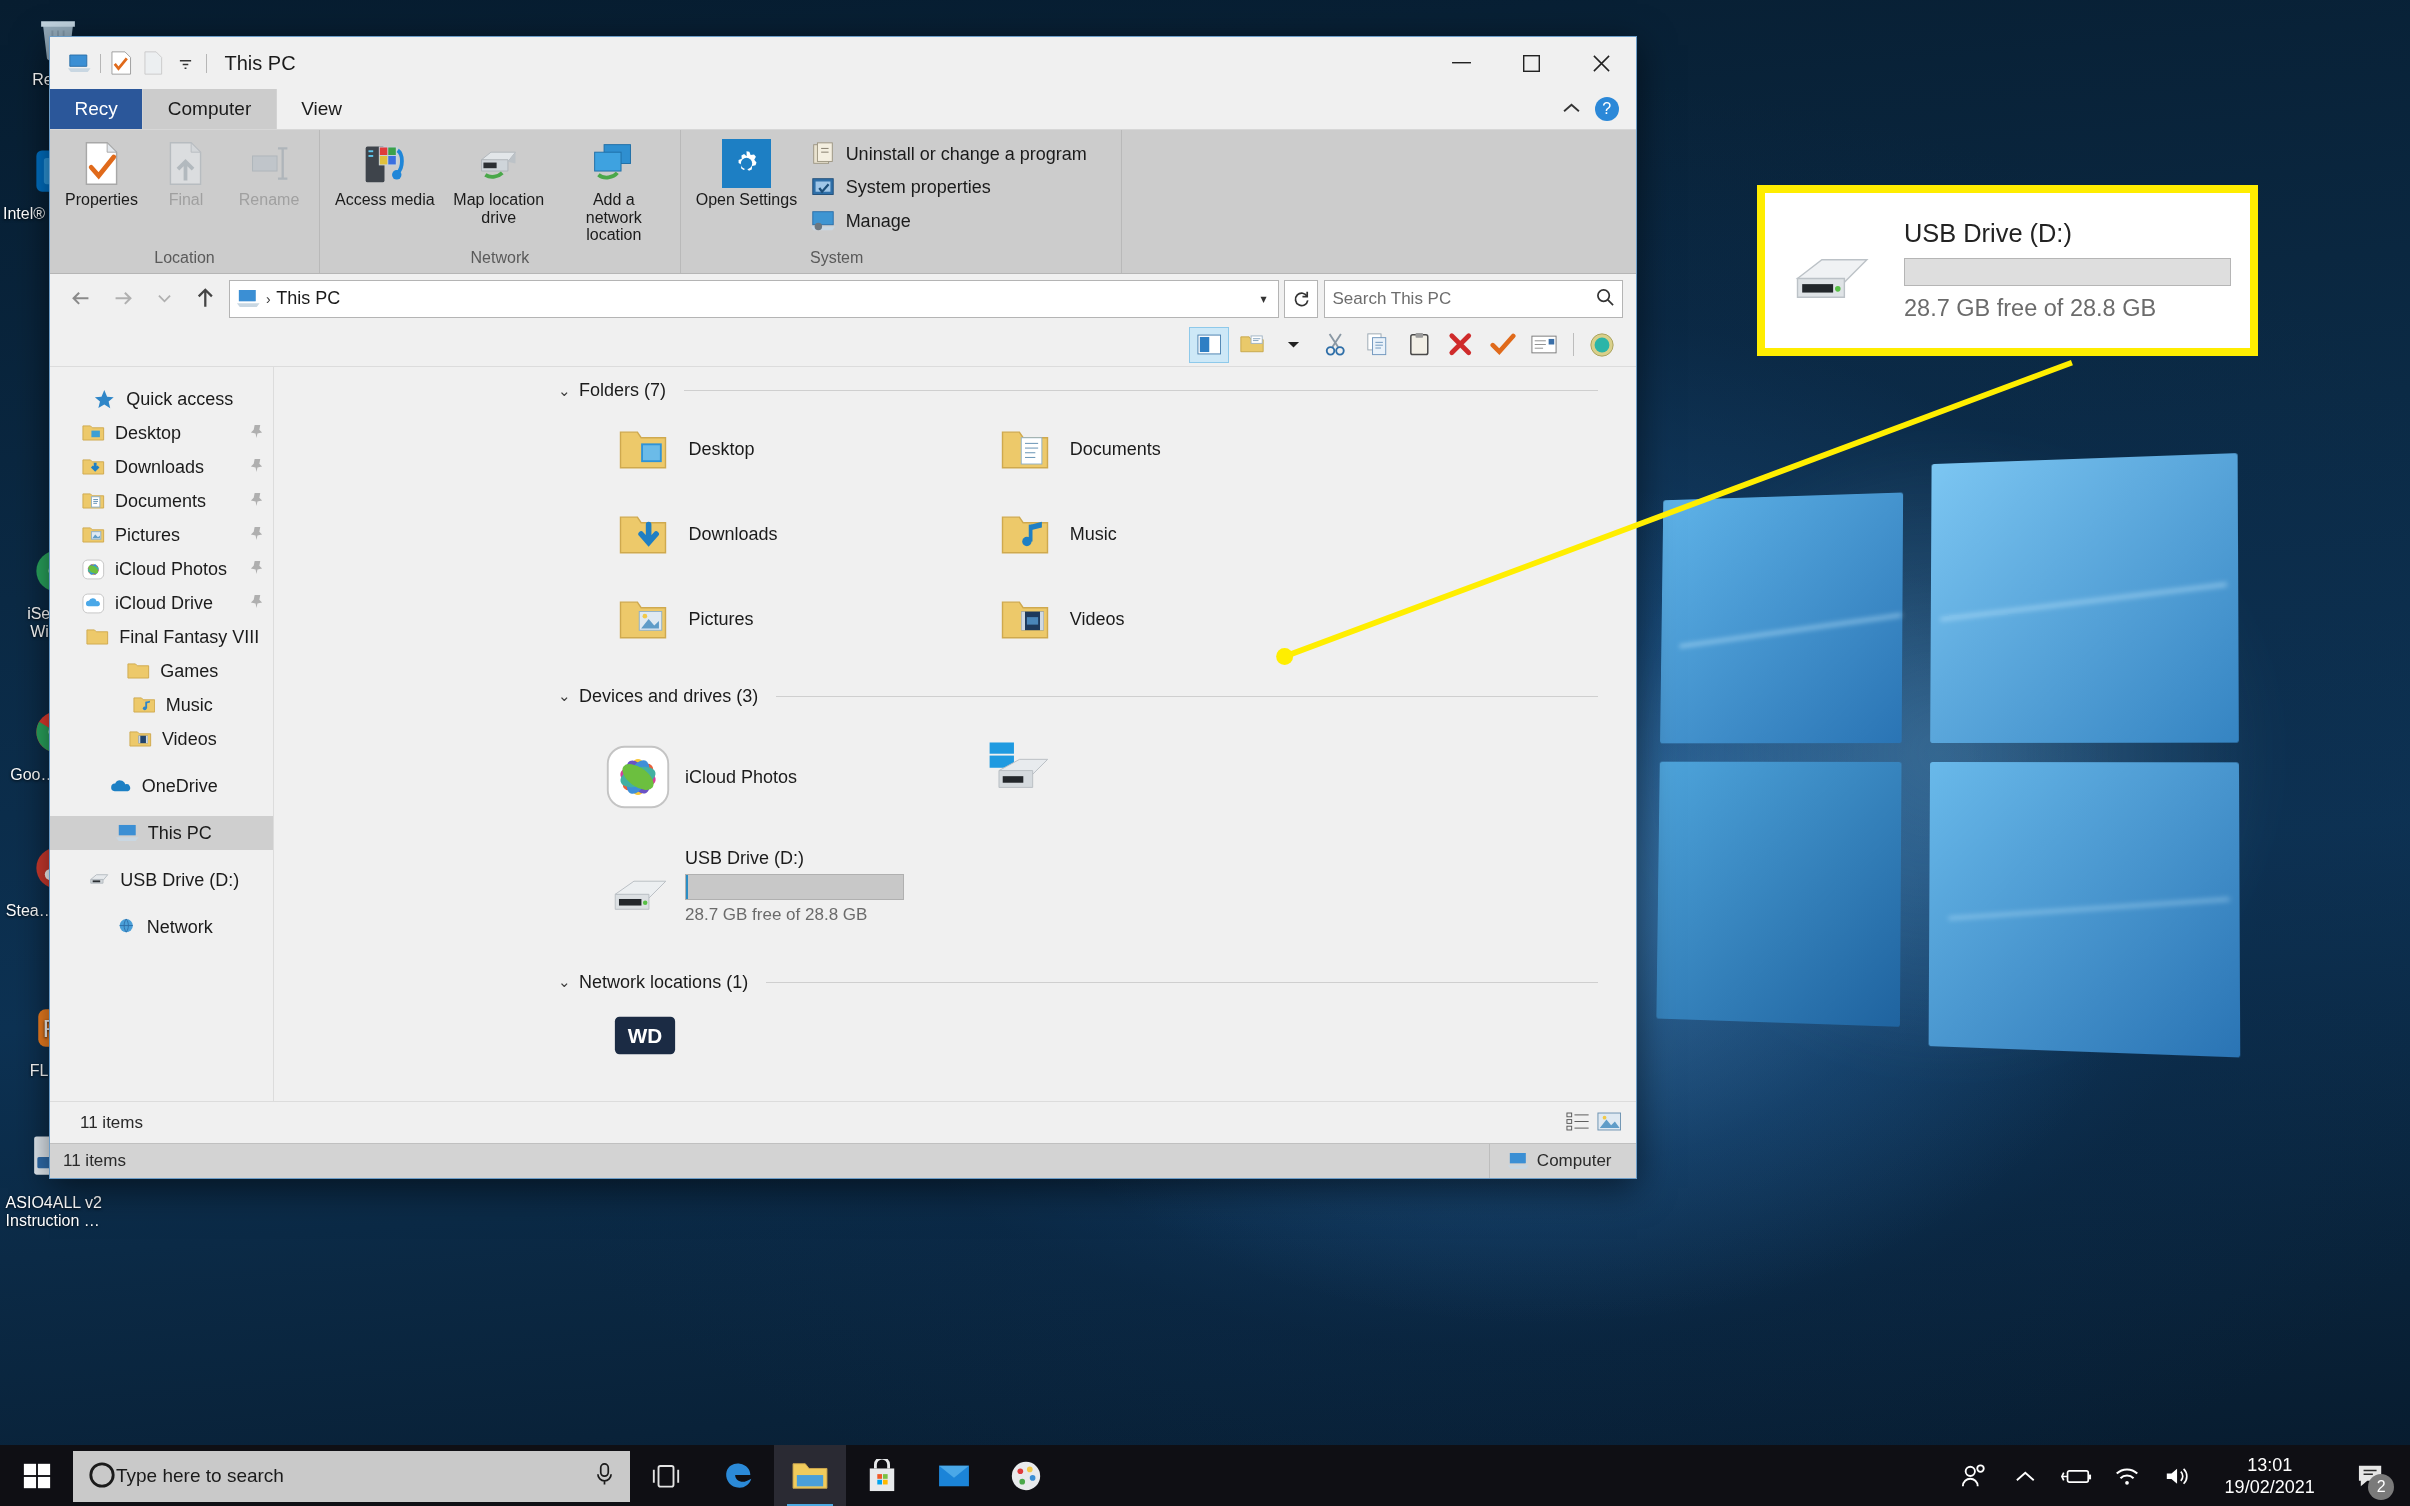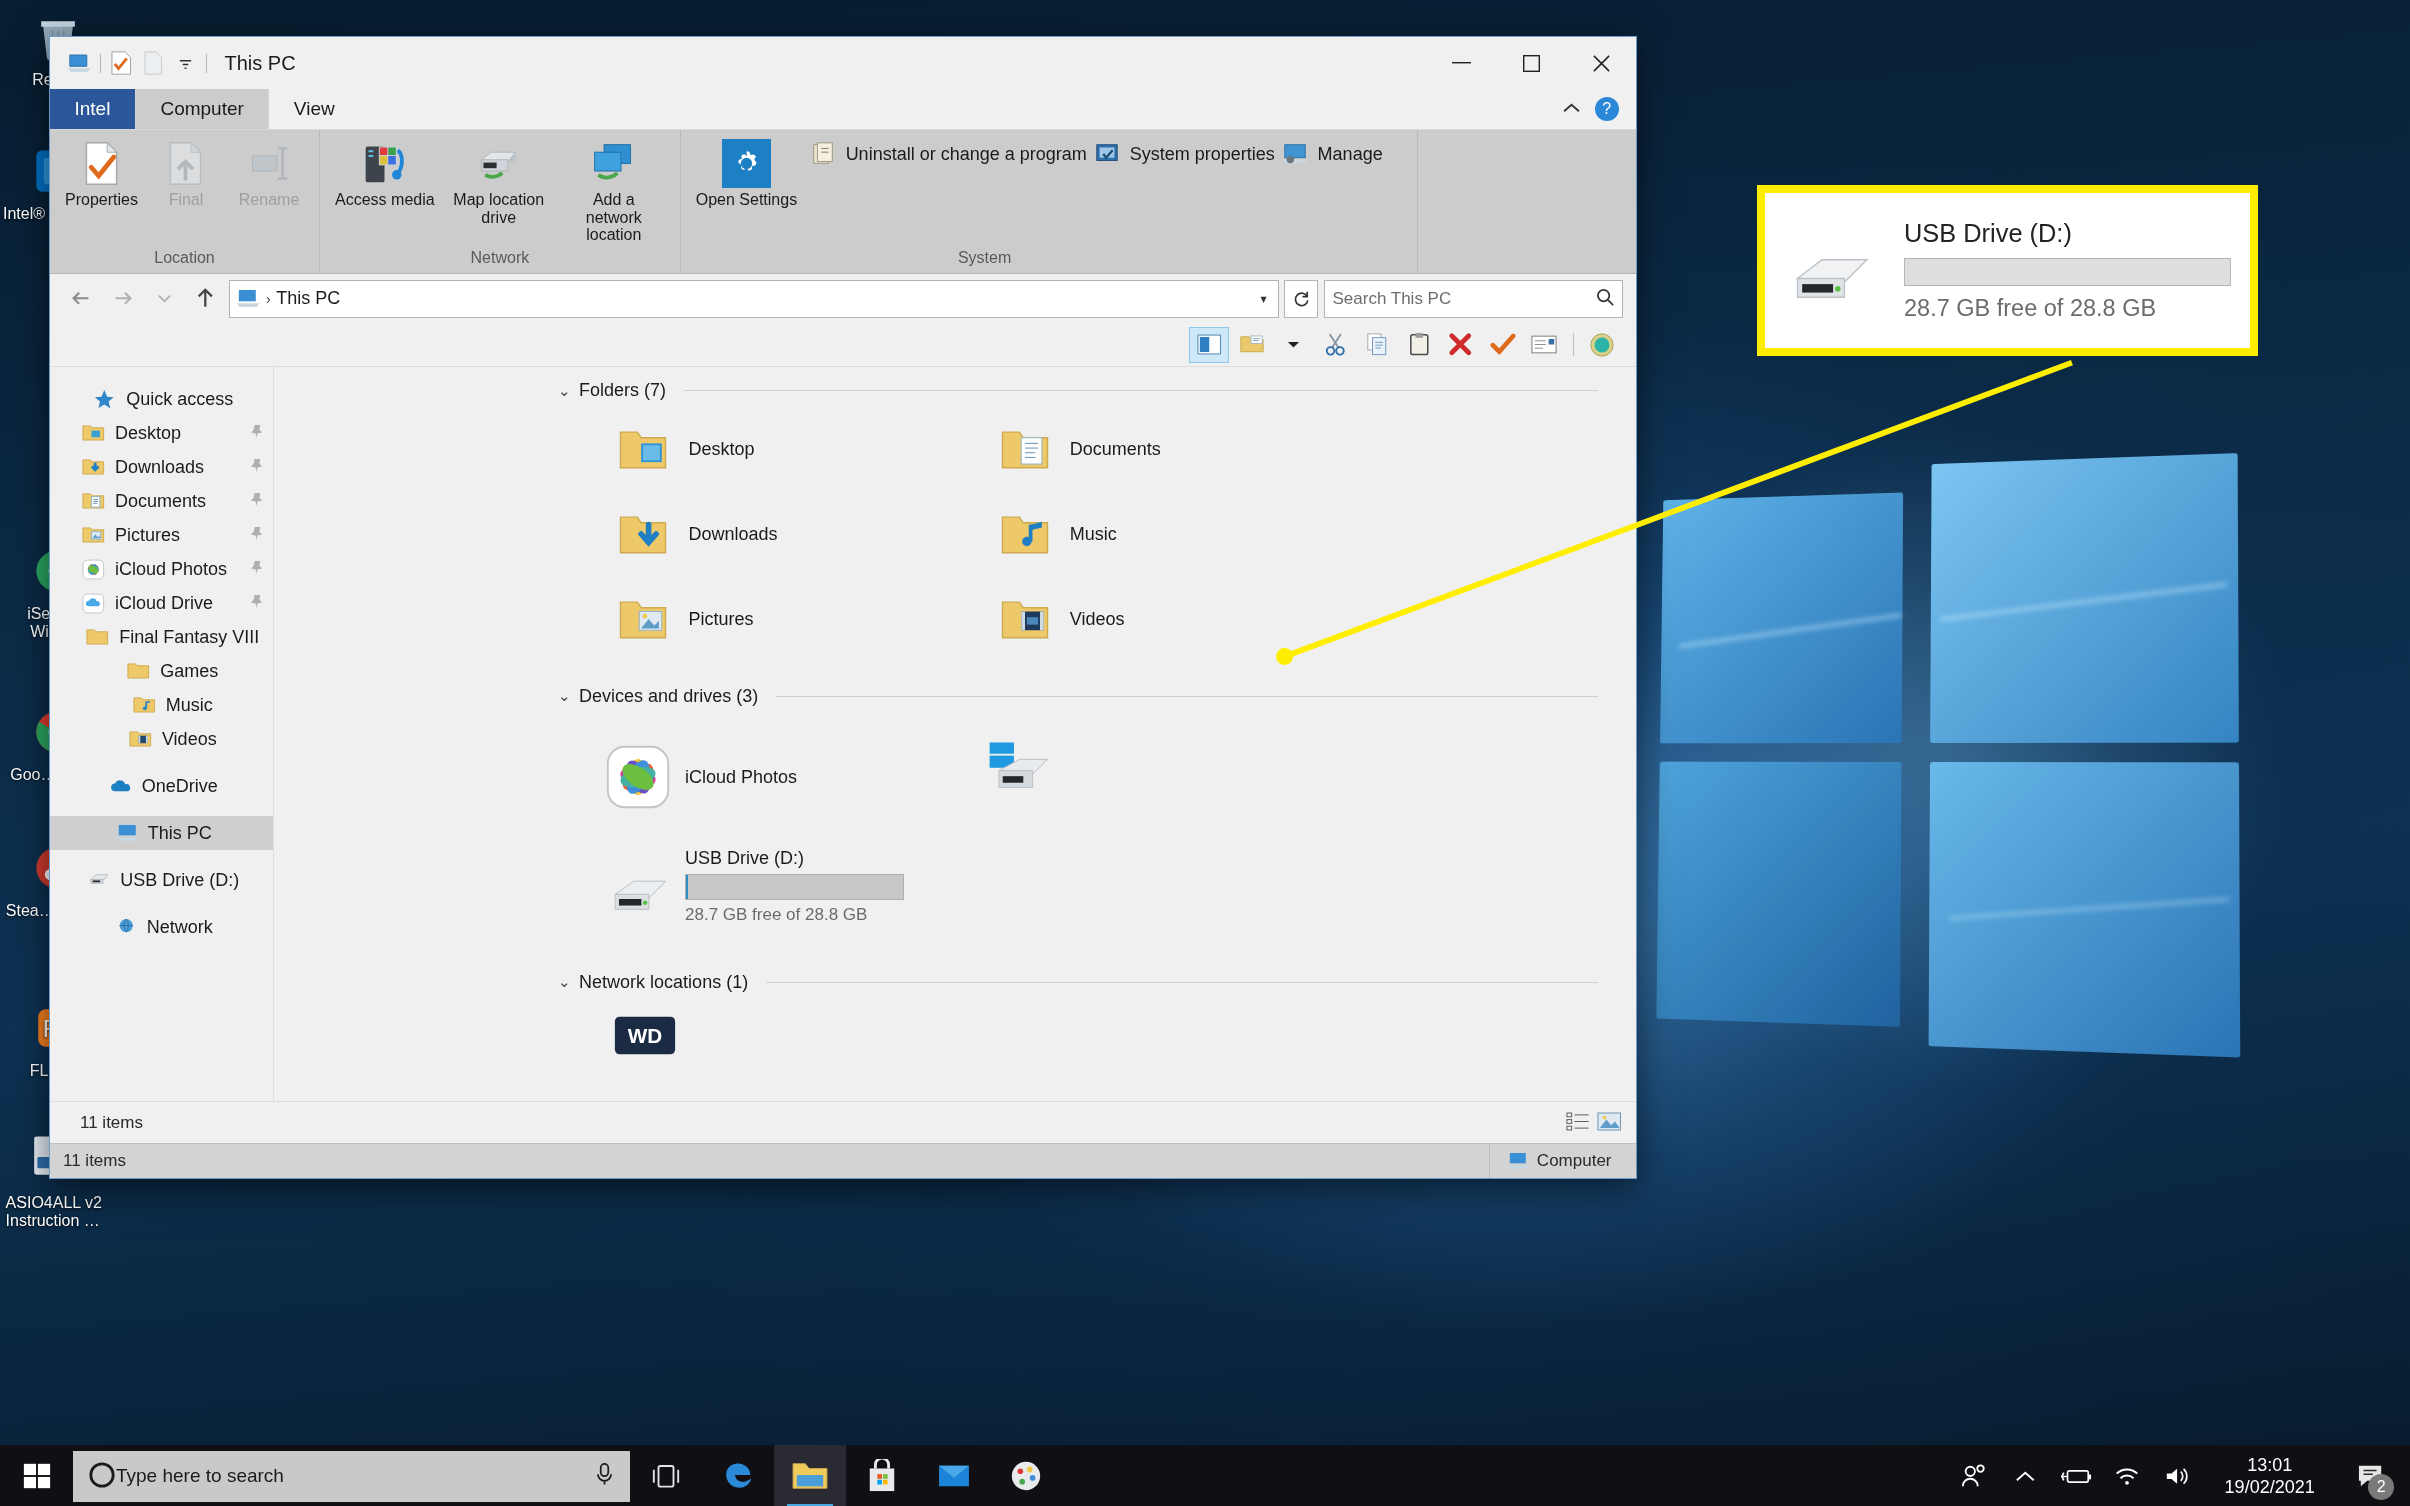--- a/index.html
+++ b/index.html
@@ -65,21 +65,21 @@
   .rgroup{display:flex;flex-direction:column;align-items:center;justify-content:space-between;
           padding:5.6px 9.4px 1.9px;position:relative;}
   .rgroup + .rgroup{border-left:0.9px solid #b9b9b9;}
   .rgroup .items{display:flex;align-items:flex-start;gap:1.9px;flex:1;}
   .rgroup .glabel{font-size:16px;color:#5a5a5a;padding-bottom:3.8px;}
   .rbtn{width:auto;min-width:70px;max-width:102px;display:flex;flex-direction:column;align-items:center;
         padding:3.8px 5.6px;text-align:center;}
   .rbtn .ico{width:49px;height:49px;margin-bottom:2.8px;display:block;position:relative;}
   .rbtn .lbl{font-size:16px;color:#1b1b1b;line-height:1.1;}
   .rbtn.dim .lbl{color:#a0a0a0;}
-  .rmenu{display:flex;flex-direction:row;justify-content:center;gap:7.5px;padding:5.6px 9.4px 0 5.6px;}
+  .rmenu{display:flex;flex-direction:column;justify-content:center;gap:7.5px;padding:5.6px 9.4px 0 5.6px;}
   .rmenu .mi{display:flex;align-items:center;gap:9.4px;font-size:18px;color:#1b1b1b;}
   .rmenu .mi .mico{width:26px;height:26px;display:block;position:relative;flex:none;}
   
   #addrrow{height:49px;background:#f0f0f0;display:flex;align-items:center;padding:0 13px;gap:5.6px;flex:none;}
   .nav-btn{width:36px;height:36px;display:flex;align-items:center;justify-content:center;}
   #crumbbox{flex:1;height:36px;background:#fff;border:0.9px solid #b4b4b4;display:flex;align-items:center;
             padding:0 5.6px;gap:5.6px;min-width:0;}
   #crumbbox .pcicon{width:24.5px;height:19px;flex:none;position:relative;}
   #crumbbox .chev{color:#3a3a3a;font-size:14px;}
   #crumbbox .crumb{font-size:18px;color:#1b1b1b;}
@@ -288,21 +288,21 @@
       </span>
       <span class="wc close">
         <svg width="19" height="19" viewBox="0 0 20 20">
             <path d="M2 2l16 16M18 2L2 18" stroke="#222" stroke-width="1.6"></path>
           </svg>
       </span>
     </div>
   </div>
 
   <div id="tabstrip">
-    <div class="tab file">Intel</div>
+    <div class="tab file">Recy</div>
     <div class="tab active">Computer</div>
     <div class="tab">View</div>
     <div id="tab-right">
       <span>
         <svg width="21" height="13" viewBox="0 0 22 14">
             <path d="M3 10l8-7 8 7" stroke="#333" stroke-width="2" fill="none"></path>
           </svg>
       </span>
       <span class="help-circle">?</span>
     </div>

